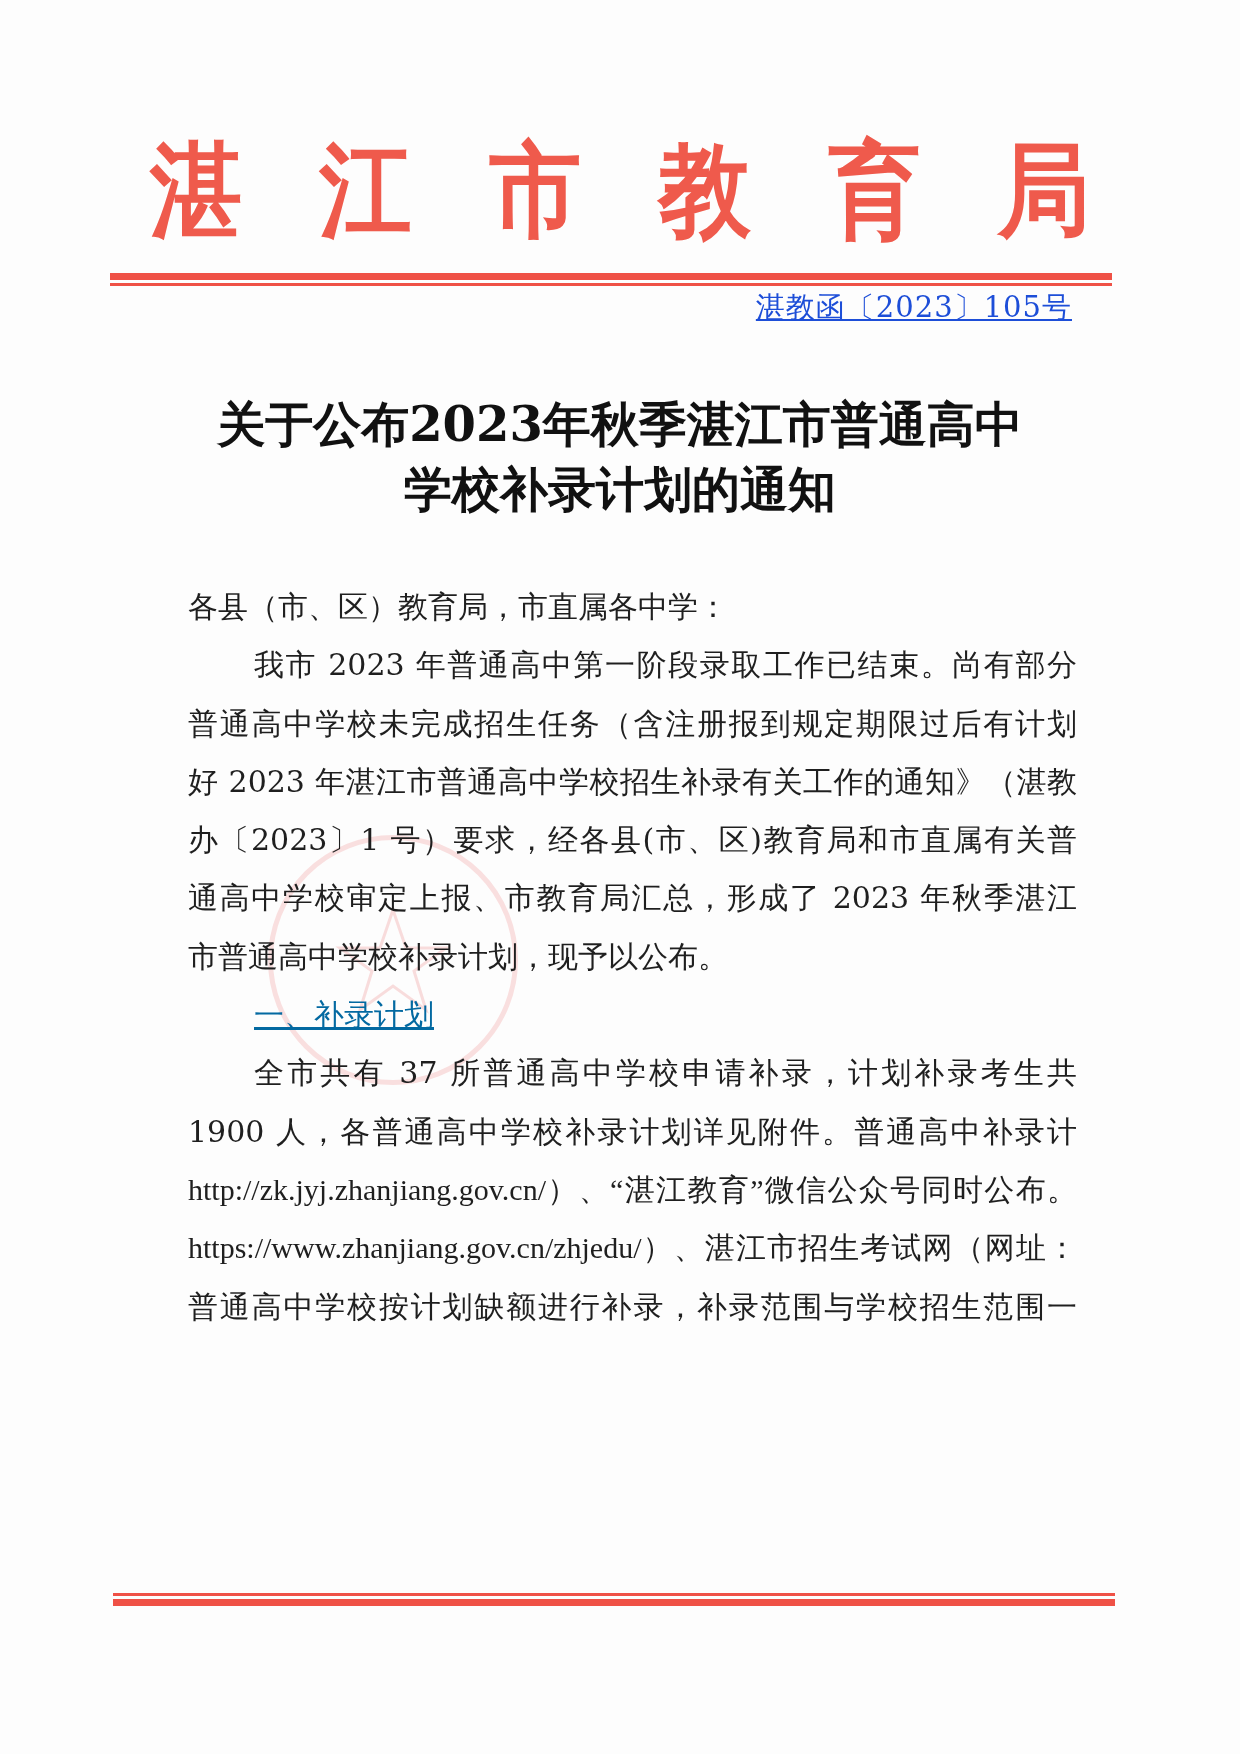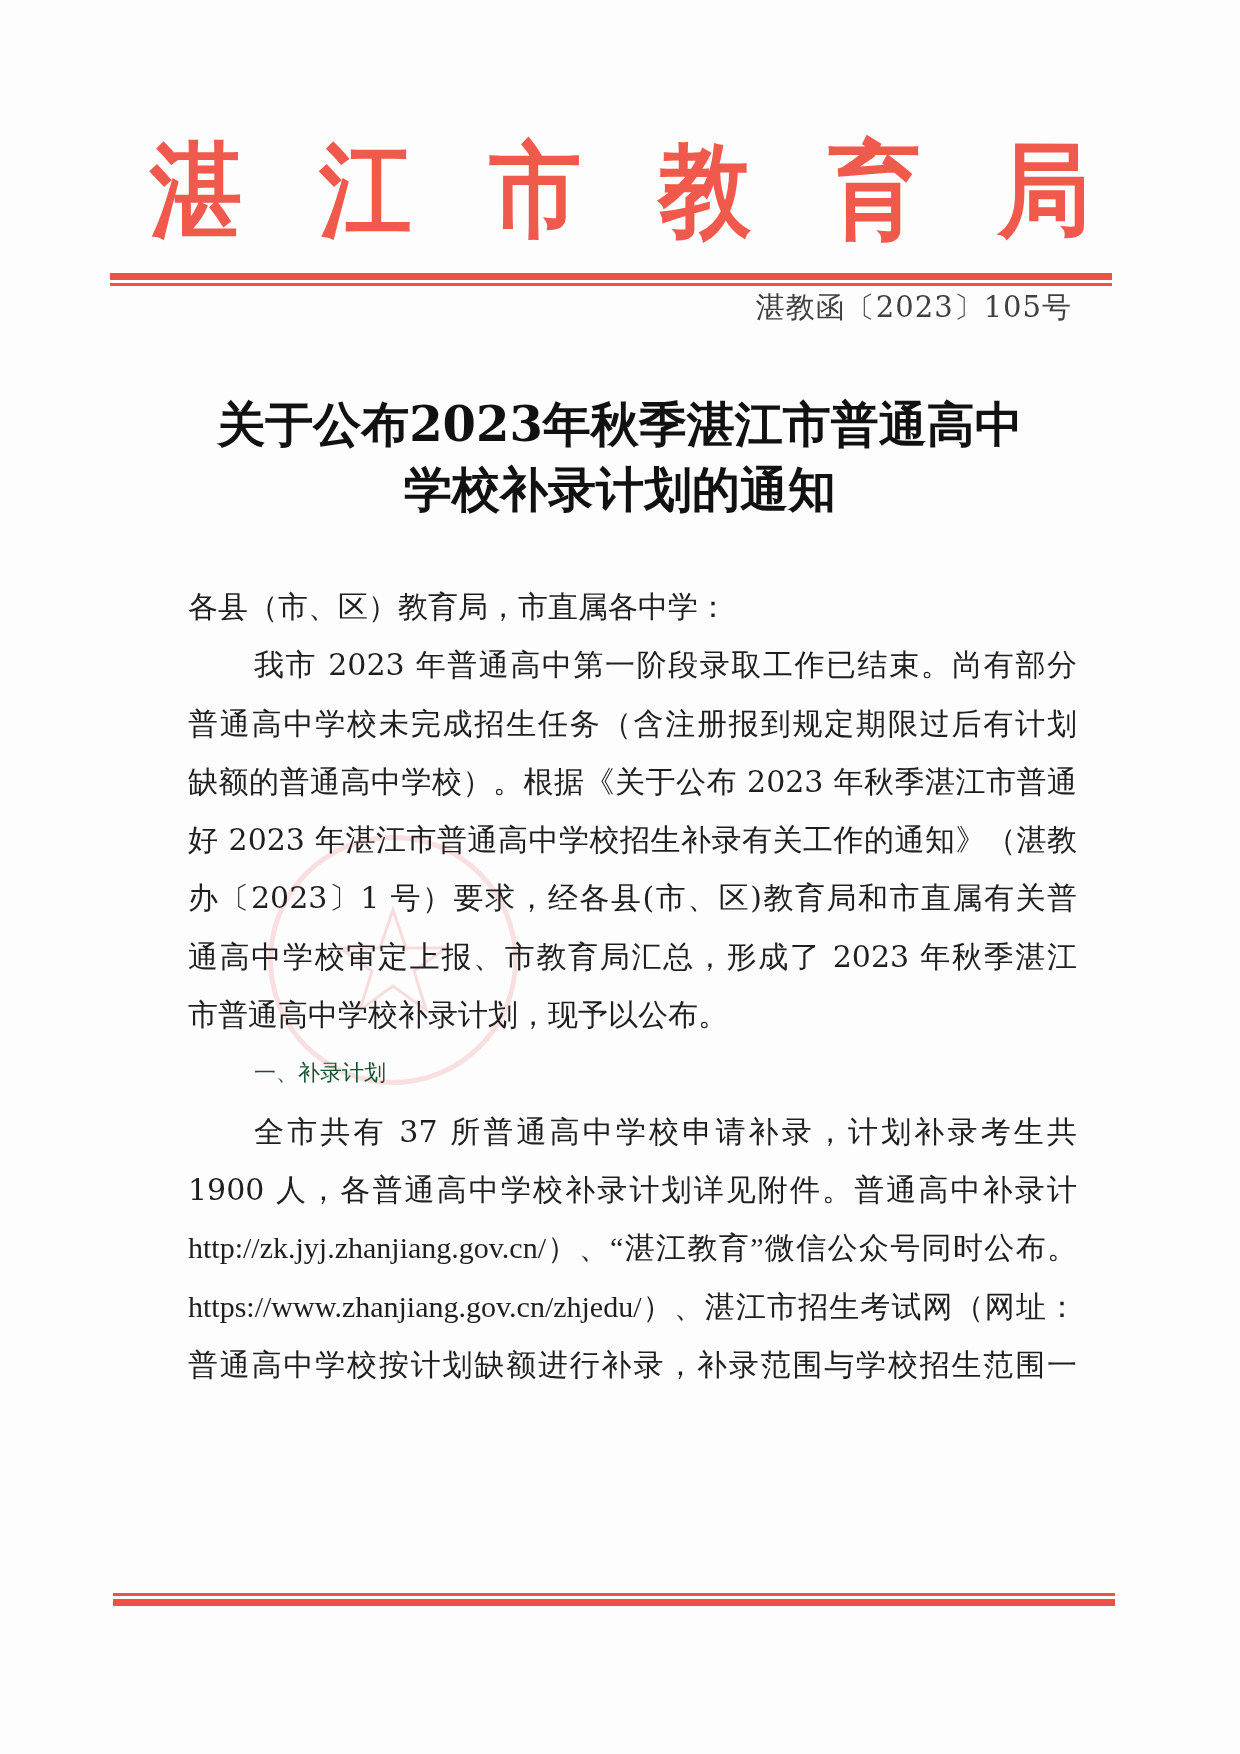--- a/index.html
+++ b/index.html
@@ -66,22 +66,23 @@
     .rule-top { top: 273px; }
     .rule-bottom { top: 1593px; left: 113px; }
 
     
     .doc-number {
       position: absolute;
       top: 286px;
       right: 168px;
       font-size: 29px;
       line-height: 42px;
-      color: #404040;
+      color: #1d4ed8;
       letter-spacing: 1px;
+      text-decoration: underline;
     }
 
     
     .title {
       position: absolute;
       left: 180px;
       width: 880px;
       top: 392px;
       text-align: center;
       font-family: "DejaVu Serif", "Liberation Serif", serif;
@@ -109,24 +110,25 @@
       text-align-last: justify;
       overflow: visible;
       margin-left: 16px;
     }
     .line.last {
       text-align-last: left;
     }
     .line.indent { padding-left: 66px; }
     .line.heading {
       font-family: "DejaVu Sans", "Liberation Sans", sans-serif;
-      font-size: 22px;
+      font-size: 30px;
       padding-left: 66px;
       text-align-last: left;
-      color: #14532d;
+      color: #0369a1;
+      text-decoration: underline;
     }
     .line.url { font-family: "Liberation Serif", "DejaVu Serif", serif; }
 
     
     .seal {
       position: absolute;
       left: 268px;
       top: 835px;
       width: 250px;
       height: 250px;
@@ -167,21 +169,20 @@
   <div class="seal">
     <svg width="240" height="240" viewBox="0 0 240 240">
       <polygon points="120,70 133,108 173,108 141,131 153,170 120,146 87,170 99,131 67,108 107,108" fill="none" stroke="rgba(232,90,90,0.2)" stroke-width="3"></polygon>
     </svg>
   </div>
 
   <div class="body-text">
     <div class="line last" style="text-align-last:left">各县（市、区）教育局，市直属各中学：</div>
     <div class="line indent">我市 2023 年普通高中第一阶段录取工作已结束。尚有部分</div>
     <div class="line">普通高中学校未完成招生任务（含注册报到规定期限过后有计划</div>
-    <div class="line">缺额的普通高中学校）。根据《关于公布 2023 年秋季湛江市普通</div>
     <div class="line">好 2023 年湛江市普通高中学校招生补录有关工作的通知》（湛教</div>
     <div class="line">办〔2023〕1 号）要求，经各县(市、区)教育局和市直属有关普</div>
     <div class="line">通高中学校审定上报、市教育局汇总，形成了 2023 年秋季湛江</div>
     <div class="line last">市普通高中学校补录计划，现予以公布。</div>
 
     <div class="line heading">一、补录计划</div>
 
     <div class="line indent">全市共有 37 所普通高中学校申请补录，计划补录考生共</div>
     <div class="line">1900 人，各普通高中学校补录计划详见附件。普通高中补录计</div>
     <div class="line url">http://zk.jyj.zhanjiang.gov.cn/）、“湛江教育”微信公众号同时公布。</div>

